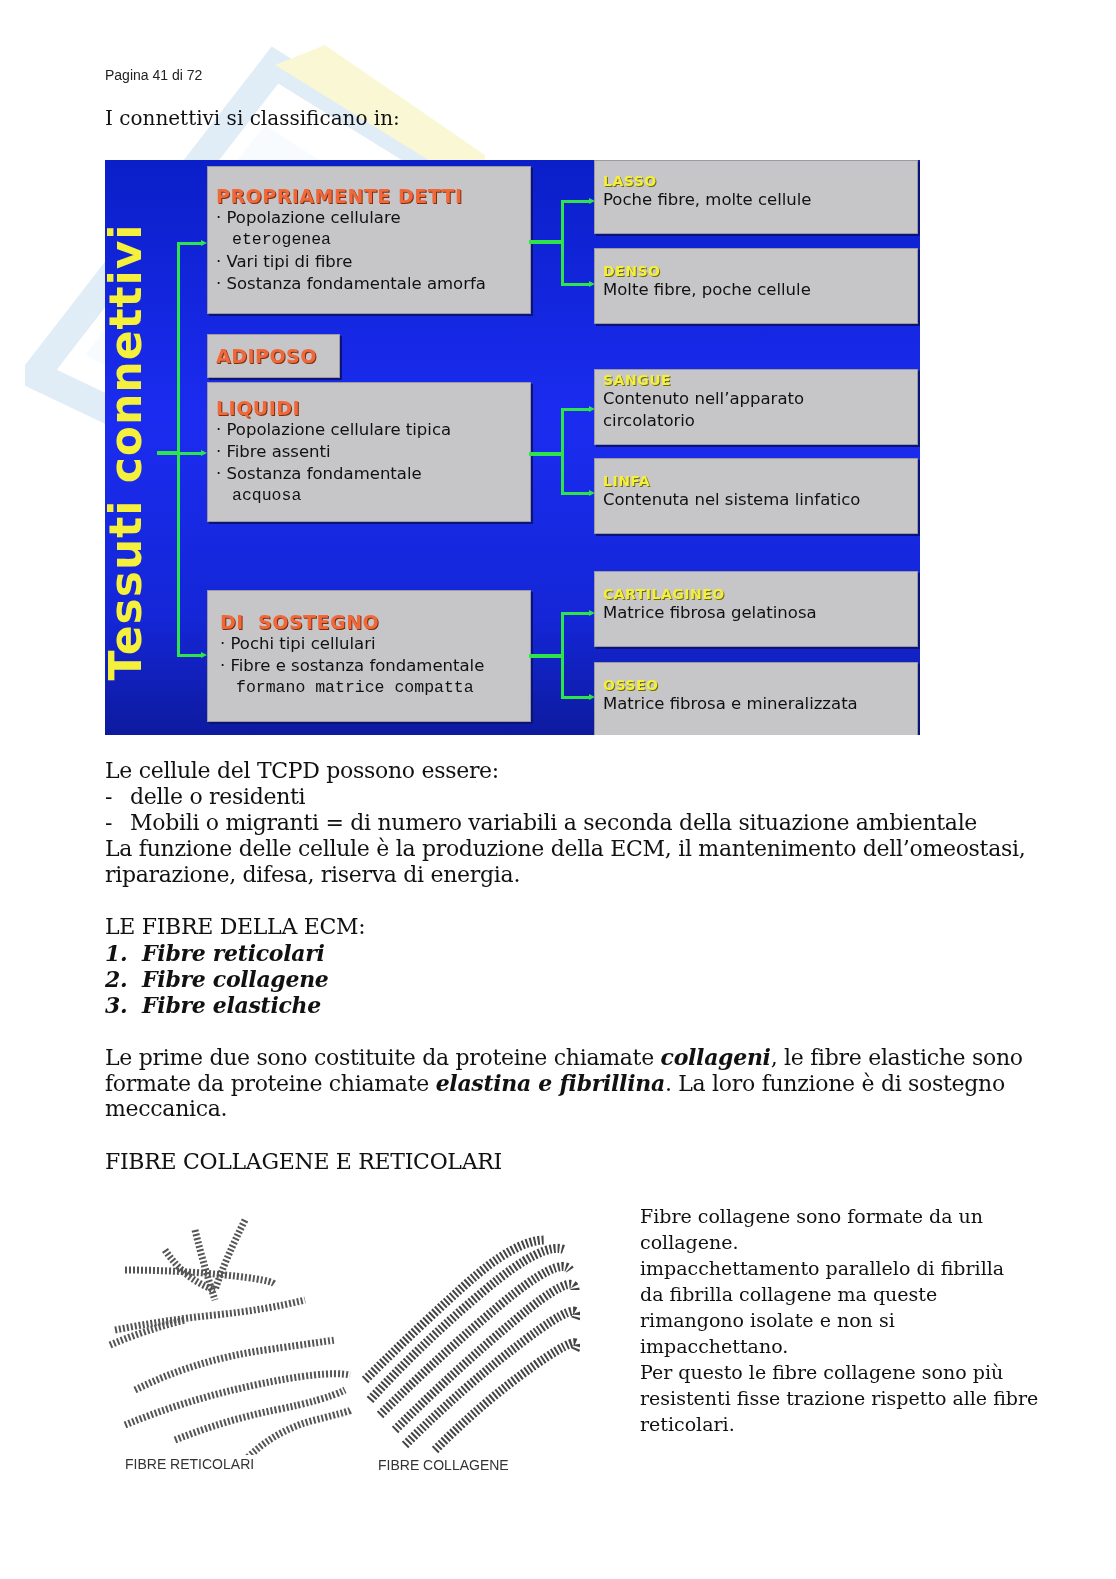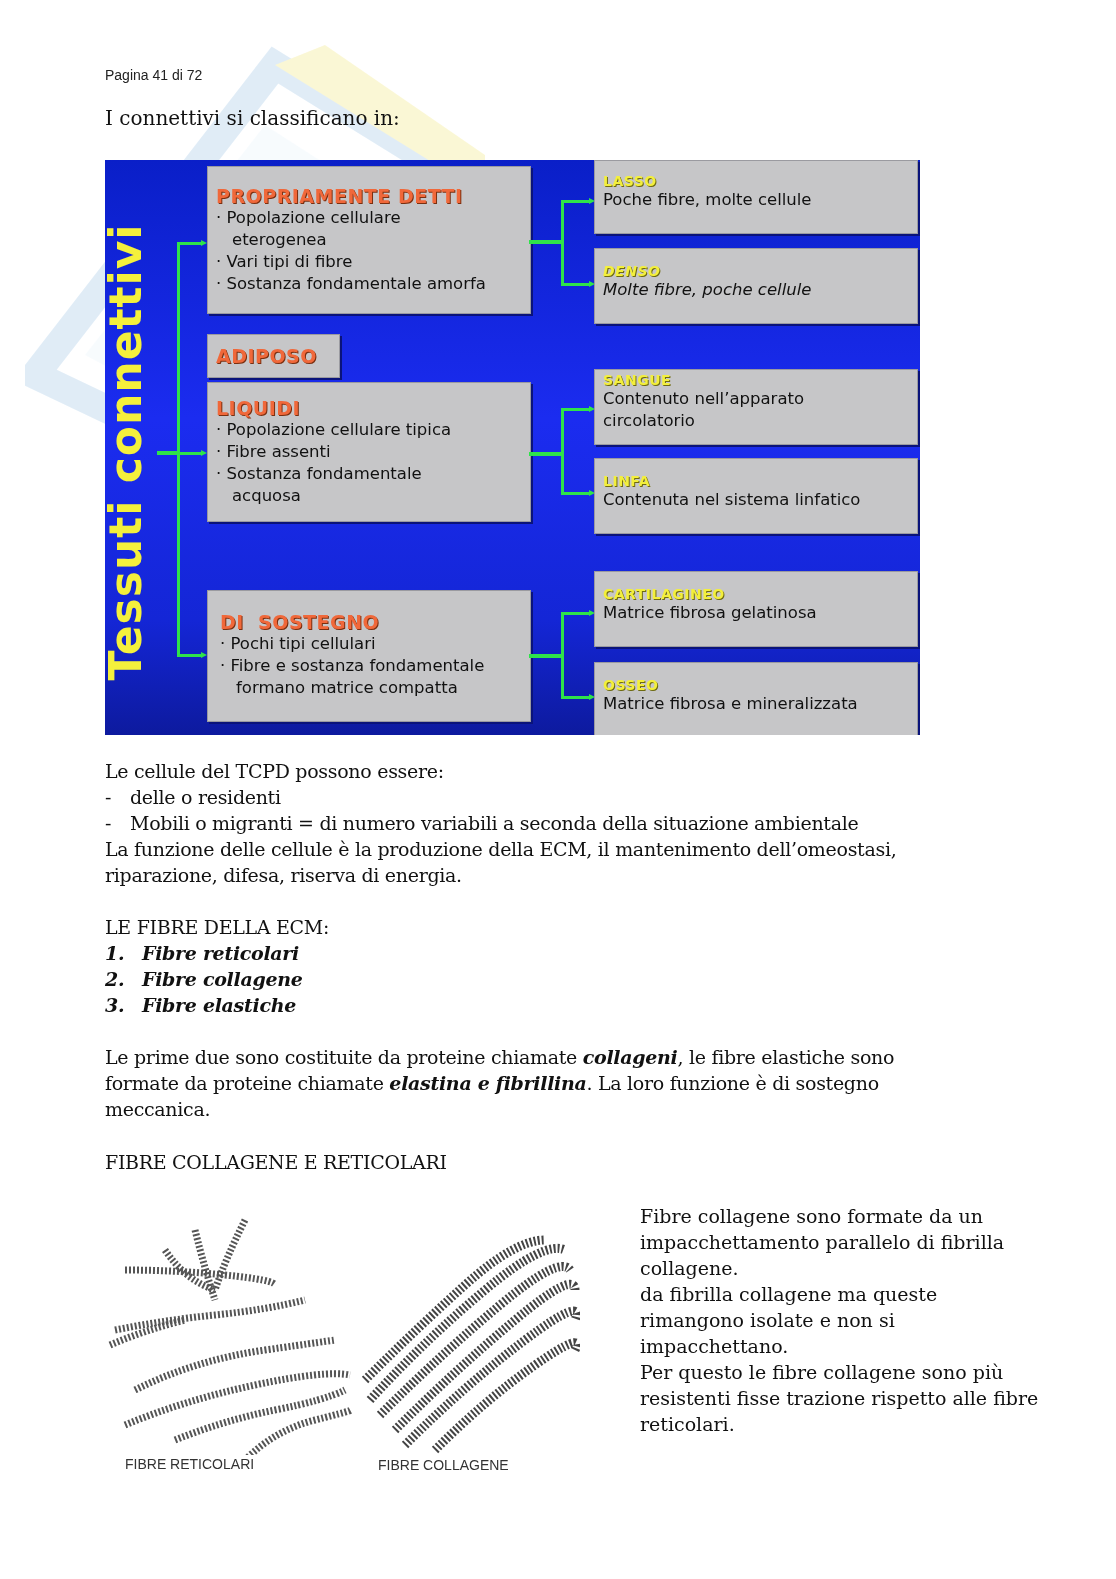--- a/index.html
+++ b/index.html
@@ -10,25 +10,25 @@
 
     .slide { position: absolute; left: 105px; top: 160px; width: 815px; height: 575px;
       background: linear-gradient(180deg, #0a1fc8 0%, #1b2cf0 45%, #1426d6 80%, #0d1a9e 100%); overflow: hidden; }
     .slide-title { position: absolute; left: -235px; top: 262px; width: 520px; height: 60px; transform: rotate(-90deg);
       font-family: "DejaVu Sans", sans-serif; font-weight: bold; font-size: 44px; color: #f4f03c; text-align: center; letter-spacing: 1px; }
     .box { position: absolute; background: #c6c6c8; border: 1px solid #9a9aa0; box-shadow: 2px 2px 0 #0a137a; font-family: "DejaVu Sans", sans-serif; color: #111; }
     .box .h-orange { font-weight: bold; color: #f0683a; font-size: 19px; text-shadow: 1px 1px 0 #7a2f10; letter-spacing: 0.5px; }
     .box .h-yellow { font-weight: bold; color: #f3ef3c; font-size: 14px; text-shadow: 1px 1px 0 #6e6a10; letter-spacing: 0.5px; }
     .box .line { font-size: 16.5px; line-height: 22px; white-space: nowrap; }
     .box .bullet::before { content: "· "; }
-    .box .indent { padding-left: 16px; }
+    .box .indent { padding-left: 16px; font-family: Liberation Mono, monospace; }
     .conn { position: absolute; background: #2fe34a; }
     .arrow { position: absolute; width: 0; height: 0; border-top: 3px solid transparent; border-bottom: 3px solid transparent; border-left: 6px solid #2fe34a; }
 
-    .p { position: absolute; left: 105px; font-family: "DejaVu Serif", serif; font-size: 19px; line-height: 26px; white-space: nowrap; letter-spacing: -0.3px; }
+    .p { position: absolute; left: 105px; font-family: "DejaVu Serif", serif; font-size: 22px; line-height: 26px; white-space: nowrap; letter-spacing: -0.3px; }
     .dash { display: inline-block; width: 25px; }
     .bi { font-weight: bold; font-style: italic; }
     .num { display: inline-block; width: 37px; }
 
     .fig { position: absolute; left: 105px; top: 1210px; width: 475px; height: 270px; }
     .fig-label { position: absolute; font-family: "Liberation Sans", sans-serif; font-size: 14px; color: #333; }
     .side-text { position: absolute; left: 604px; top: 1203px; font-family: "DejaVu Serif", serif; font-size: 19px; line-height: 26px; width: 420px; }
     .side-text div { white-space: nowrap; margin-left: 36px; }
   </style>
 </head>
@@ -111,21 +111,21 @@
   <div class="conn" style="left:456px; top:536px; width:30px; height:3px;"></div>
   <div class="arrow" style="left:484px; top:534px;"></div>
 
   <div class="box" style="left:489px; top:0px; width:322px; height:72px;">
     <div style="padding:12px 0 0 8px;">
       <div class="h-yellow">LASSO</div>
       <div class="line">Poche fibre, molte cellule</div>
     </div>
   </div>
   <div class="box" style="left:489px; top:88px; width:322px; height:74px;">
-    <div style="padding:14px 0 0 8px;font-style:italic;">
+    <div style="padding:14px 0 0 8px;">
       <div class="h-yellow">DENSO</div>
       <div class="line">Molte fibre, poche cellule</div>
     </div>
   </div>
   <div class="box" style="left:489px; top:209px; width:322px; height:74px;">
     <div style="padding:2px 0 0 8px;">
       <div class="h-yellow">SANGUE</div>
       <div class="line">Contenuto nell’apparato</div>
       <div class="line">circolatorio</div>
     </div>
@@ -193,21 +193,21 @@
       <path d="M260 170 Q310 120 360 75 T440 30"></path>
       <path d="M330 240 Q380 190 430 155 T470 140"></path>
     </g>
   </svg>
   <div class="fig-label" style="left:20px; top:246px;">FIBRE RETICOLARI</div>
   <div class="fig-label" style="left:273px; top:247px;">FIBRE COLLAGENE</div>
 </div>
 
 <div class="side-text">
   <div>Fibre collagene sono formate da un</div>
+  <div>collagene.</div>
   <div>impacchettamento parallelo di fibrilla</div>
-  <div>collagene.</div>
   <div>da fibrilla collagene ma queste</div>
   <div>rimangono isolate e non si</div>
   <div>impacchettano.</div>
   <div>Per questo le fibre collagene sono più</div>
   <div>resistenti fisse trazione rispetto alle fibre</div>
   <div>reticolari.</div>
 </div>
 
 </body></html>

